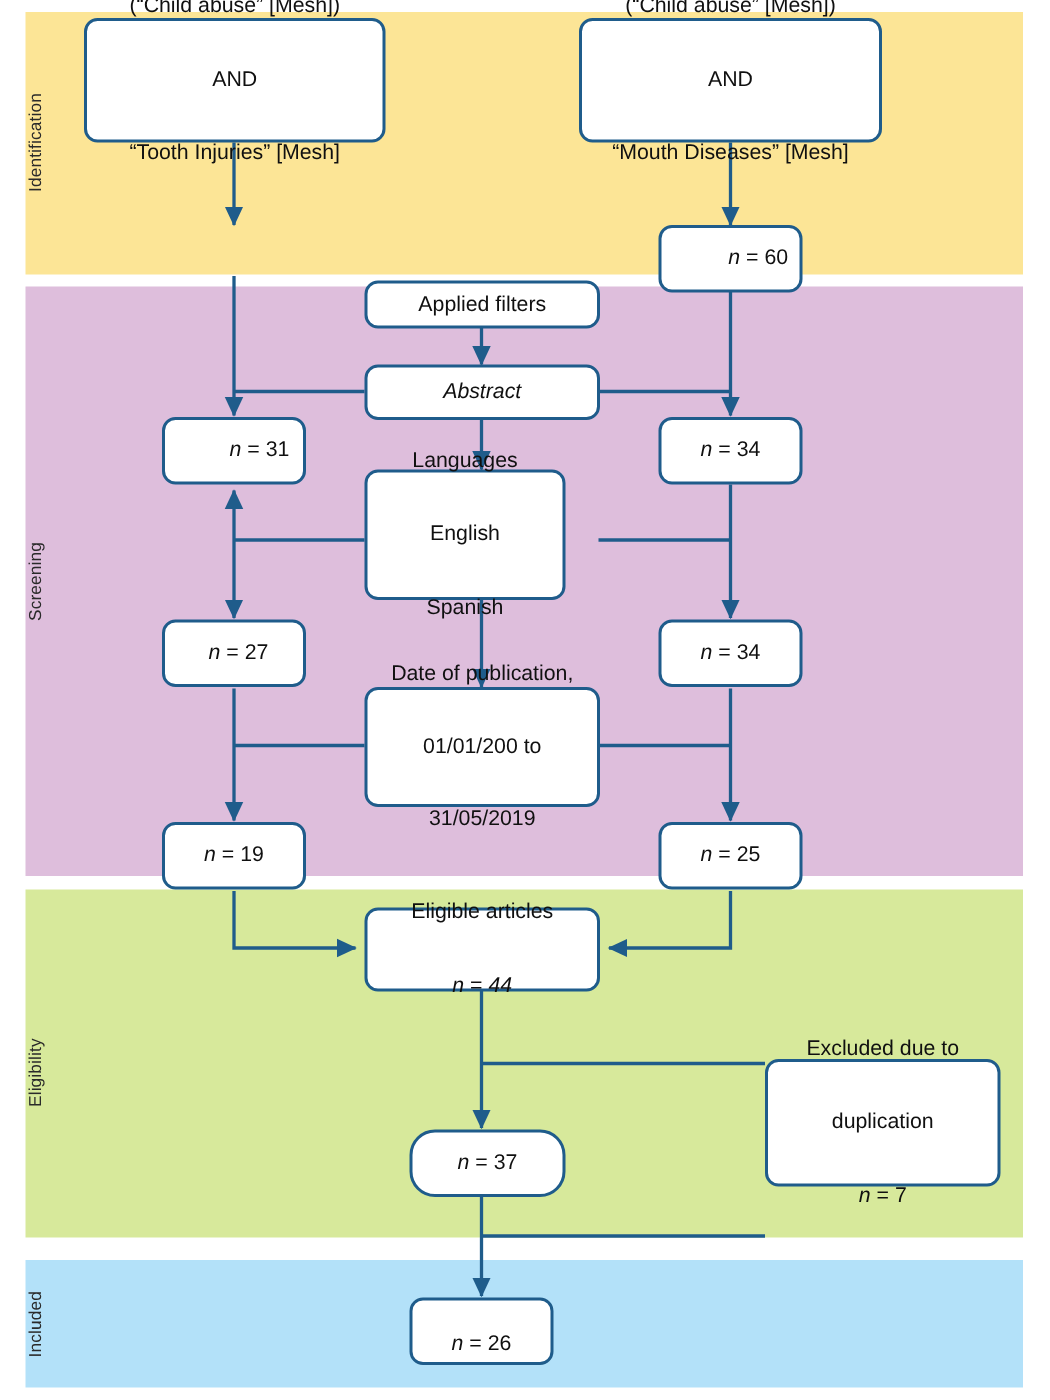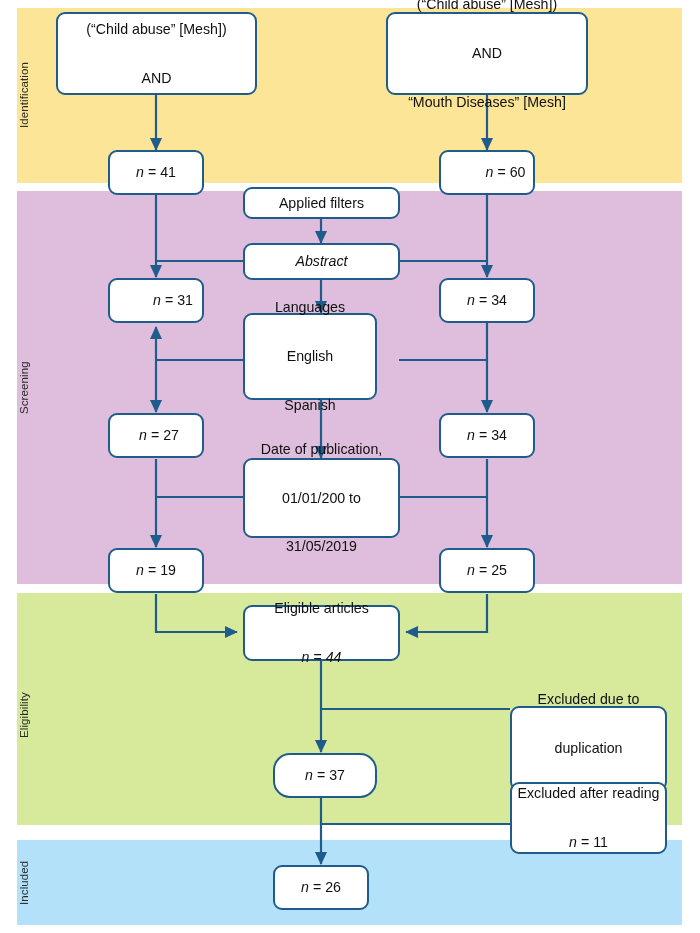--- a/index.html
+++ b/index.html
@@ -127,35 +127,29 @@
       <path d="M510,709 L321,709"></path>
 
       <path d="M321,798 L321,864" marker-end="url(#ar)"></path>
       <path d="M510,824 L321,824"></path>
     </g>
   </svg>
 
   <div class="node" style="left:56px;top:12px;width:201px;height:83px;">
     <span class="ln">(“Child abuse” [Mesh])</span>
     <span class="ln">AND</span>
+    <span class="ln">“Tooth Injuries” [Mesh]</span>
   </div>
 
   <div class="node" style="left:386px;top:12px;width:202px;height:83px;">
     <span class="ln">(“Child abuse” [Mesh])</span>
     <span class="ln">AND</span>
     <span class="ln">“Mouth Diseases” [Mesh]</span>
   </div>
 
-  <div class="node" style="left:108px;top:150px;width:96px;height:45px;">
-    <span class="count">
-      <span class="n-italic">n</span>
-      <span>=</span>
-      <span>41</span>
-    </span>
-  </div>
 
   <div class="node" style="left:439px;top:150px;width:96px;height:45px;padding-left:43px;">
     <span class="count">
       <span class="n-italic">n</span>
       <span>=</span>
       <span>60</span>
     </span>
   </div>
 
   <div class="node" style="left:243px;top:187px;width:157px;height:32px;">
@@ -246,30 +240,22 @@
   </div>
 
   <div class="node" style="left:273px;top:753px;width:104px;height:45px;border-radius:17px;">
     <span class="count">
       <span class="n-italic">n</span>
       <span>=</span>
       <span>37</span>
     </span>
   </div>
 
-  <div class="node" style="left:510px;top:782px;width:157px;height:72px;">
-    <span class="ln">Excluded after reading</span>
-    <span class="count">
-      <span class="n-italic">n</span>
-      <span>=</span>
-      <span>11</span>
-    </span>
-  </div>
-
-  <div class="node" style="left:273px;top:865px;width:96px;height:45px;">
+
+  <div class="node" style="left:273px;top:865px;width:96px;height:45px;justify-content:flex-end;">
     <span class="count">
       <span class="n-italic">n</span>
       <span>=</span>
       <span>26</span>
     </span>
   </div>
 
 </div>
 
 </body></html>

